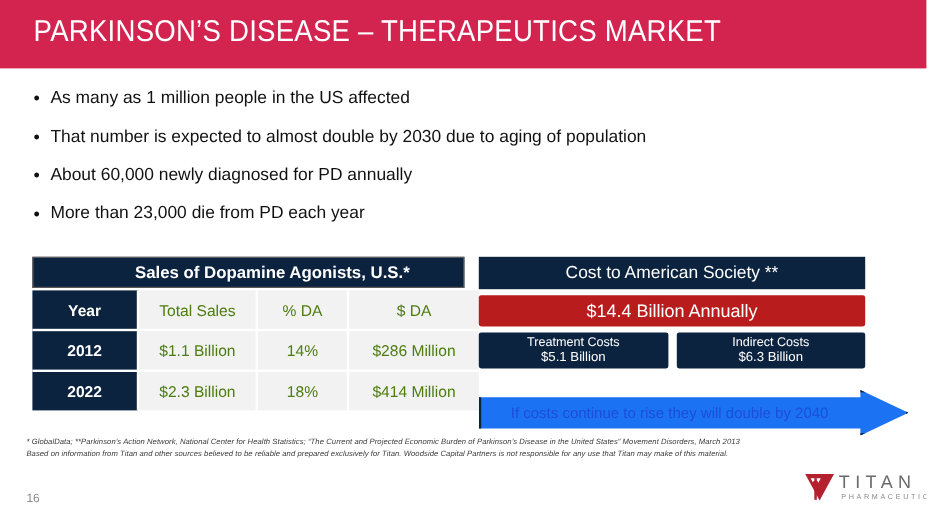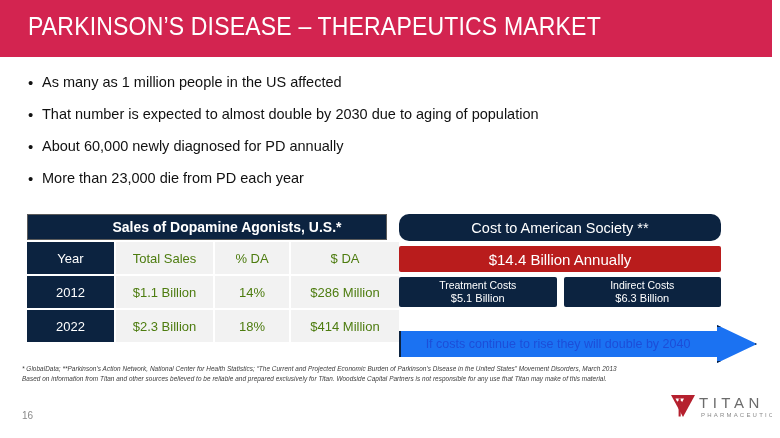--- a/index.html
+++ b/index.html
@@ -102,21 +102,21 @@
     vertical-align: middle;
     border-bottom: 2px solid #ffffff;
     border-right: 2px solid #ffffff;
   }
   .tbl tr:last-child td { border-bottom: none; }
   .tbl td:last-child { border-right: none; }
   .c-year {
     width: 85px;
     background: #0C2340;
     color: #ffffff;
-    font-weight: normal;
+    font-weight: bold;
   }
   .c-data {
     background: #F2F2F2;
     color: #4d7c0f;
   }
   .w-total { width: 95px; }
   .w-pct   { width: 72px; }
   .w-dda   { width: 106px; }
 
   
@@ -127,21 +127,21 @@
     width: 322px;
   }
   #cost-title {
     height: 27px;
     background: #0C2340;
     color: #ffffff;
     font-size: 14.5px;
     display: flex;
     align-items: center;
     justify-content: center;
-    border-radius: 10px;
+    border-radius: 0;
   }
   #cost-amount {
     margin-top: 5px;
     height: 26px;
     background: #b91c1c;
     color: #ffffff;
     font-size: 15px;
     display: flex;
     align-items: center;
     justify-content: center;

